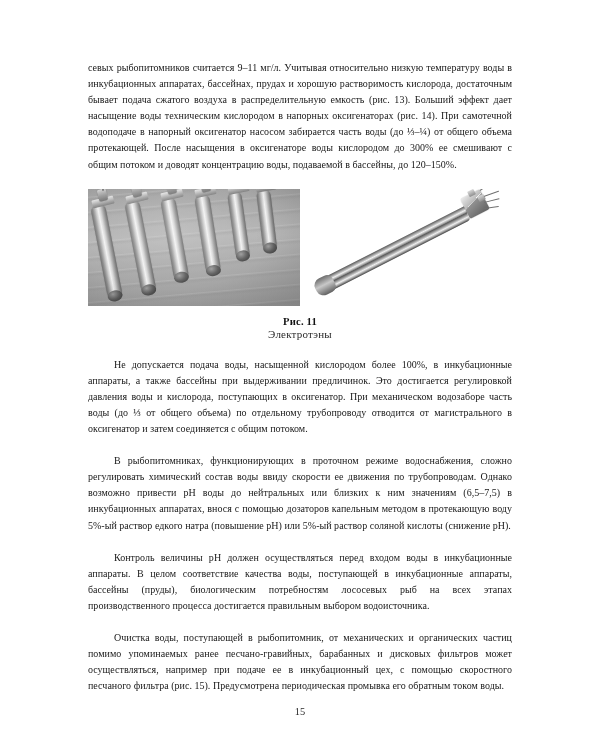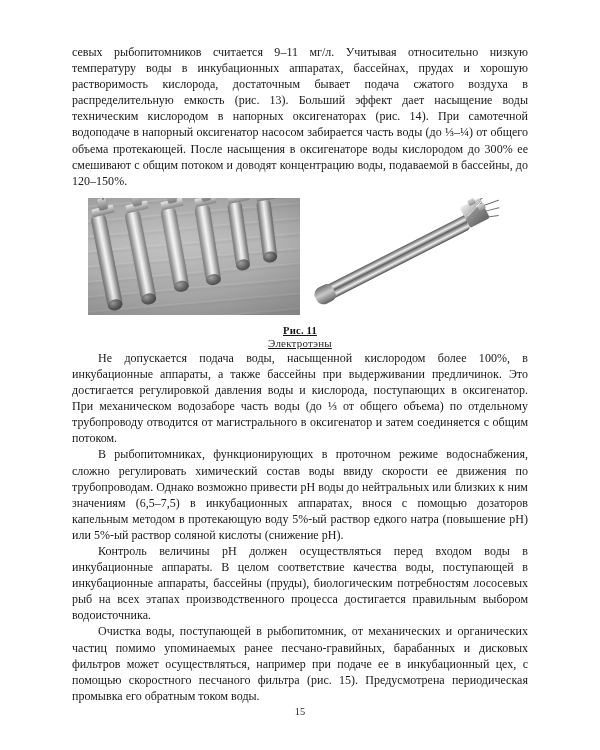--- a/index.html
+++ b/index.html
@@ -26,22 +26,22 @@
   }
 
   .content {
     position: absolute;
     left: 72px;
     top: 44px;
     width: 456px;
   }
 
   p.body-par {
-    margin: 0;
-    font-size: 12px;
+    margin: 16px;
+    font-size: 10px;
     line-height: 16.1px;
     text-align: justify;
     text-indent: 26px;
     letter-spacing: 0.02px;
     color: #181818;
     -webkit-font-smoothing: antialiased;
   }
   p.body-par.no-indent {
     text-indent: 0;
   }
@@ -172,21 +172,20 @@
   }
   .rod-nut {
     position: absolute;
     background: linear-gradient(180deg,#d6d9db,#8c8f91);
     border-radius: 1px;
   }
 
   .fig-caption {
     text-align: center;
     margin-top: 7px;
-    text-decoration: underline;
   }
   .fig-num {
     font-size: 10.6px;
     font-weight: bold;
     line-height: 13px;
     letter-spacing: 0.2px;
     color: #131313;
   }
   .fig-title {
     font-size: 11px;

